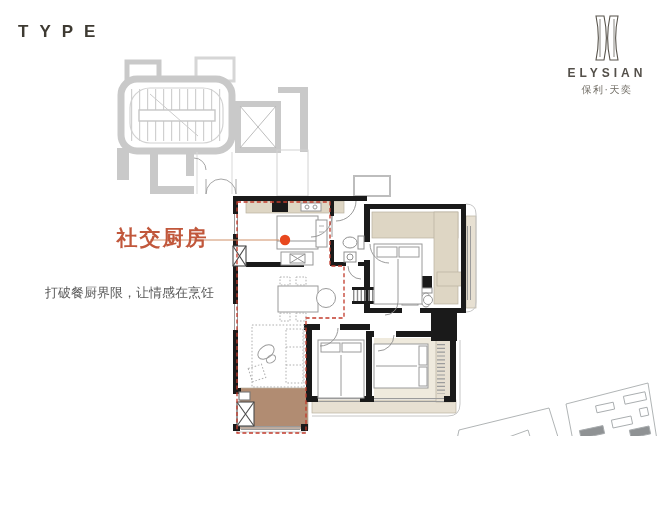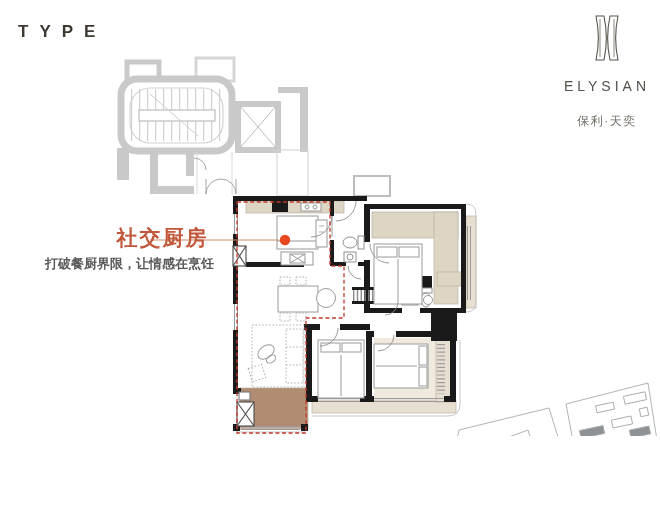--- a/index.html
+++ b/index.html
@@ -21,25 +21,25 @@
     position:relative;width:660px;height:436px;background:#fff;overflow:hidden;
     font-family:"Liberation Sans","DejaVu Sans",sans-serif;
   }
   .plan-svg{position:absolute;left:0;top:0;}
   .type-label{
     position:absolute;left:18px;top:22px;
     font-size:17px;font-weight:600;letter-spacing:11px;color:#3e3a32;
   }
   .brand{position:absolute;left:553px;top:14px;width:108px;text-align:center;}
   .brand-emblem{display:block;margin:0 auto;}
-  .brand-name{margin-top:16px;font-size:14px;letter-spacing:4px;color:var(--brand_text);font-weight:400;}
-  .brand-sub{margin-top:19px;font-size:12px;letter-spacing:1.5px;color:#716d65;}
+  .brand-name{margin-top:4px;font-size:12px;letter-spacing:4px;color:var(--brand_text);font-weight:700;}
+  .brand-sub{margin-top:3px;font-size:10px;letter-spacing:1.5px;color:#716d65;}
   .callout{position:absolute;left:45px;top:224px;width:235px;}
   .callout-title{font-size:21px;font-weight:700;letter-spacing:2px;color:var(--callout_title);text-align:center;}
-  .callout-desc{margin-top:2px;font-size:13px;line-height:19px;color:var(--body_text);font-weight:bold;}
+  .callout-desc{margin-top:31px;font-size:13px;line-height:19px;color:var(--body_text);}
 </style>
 </head>
 <body>
 
 <div class="canvas">
 
   <svg class="plan-svg" width="660" height="508" viewBox="0 0 660 508">
 
     <g fill="none" stroke="var(--core_gray)">
       <rect x="127" y="62" width="32" height="20" stroke-width="5" fill="#fff"></rect>

